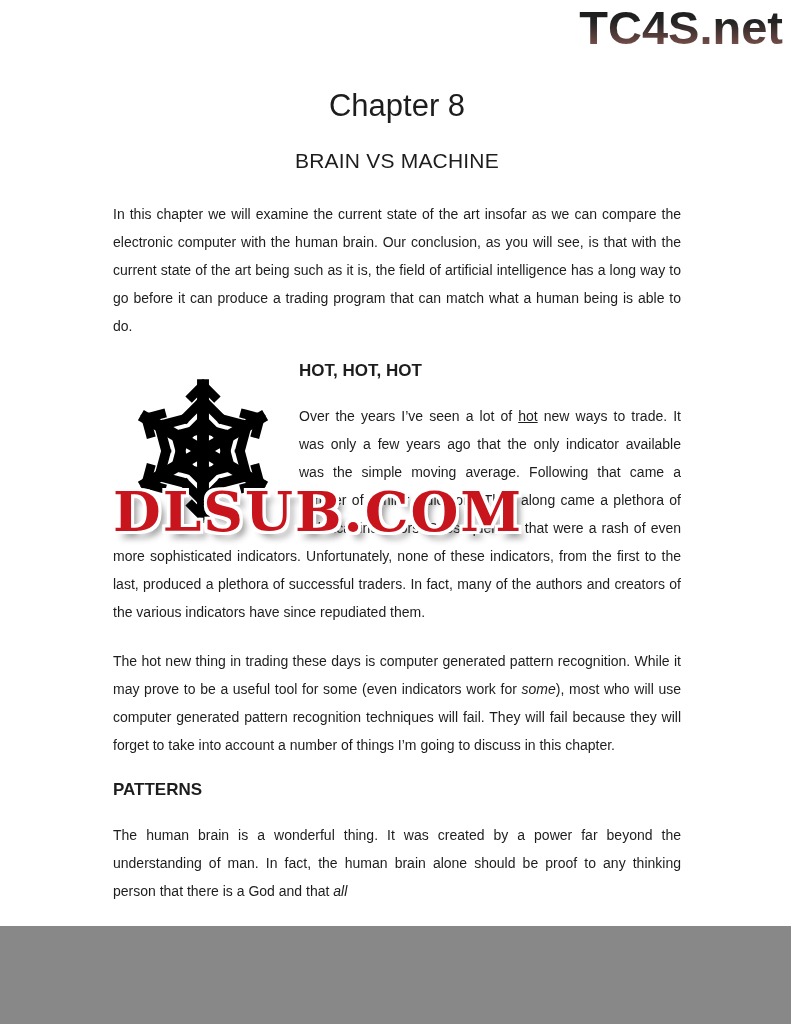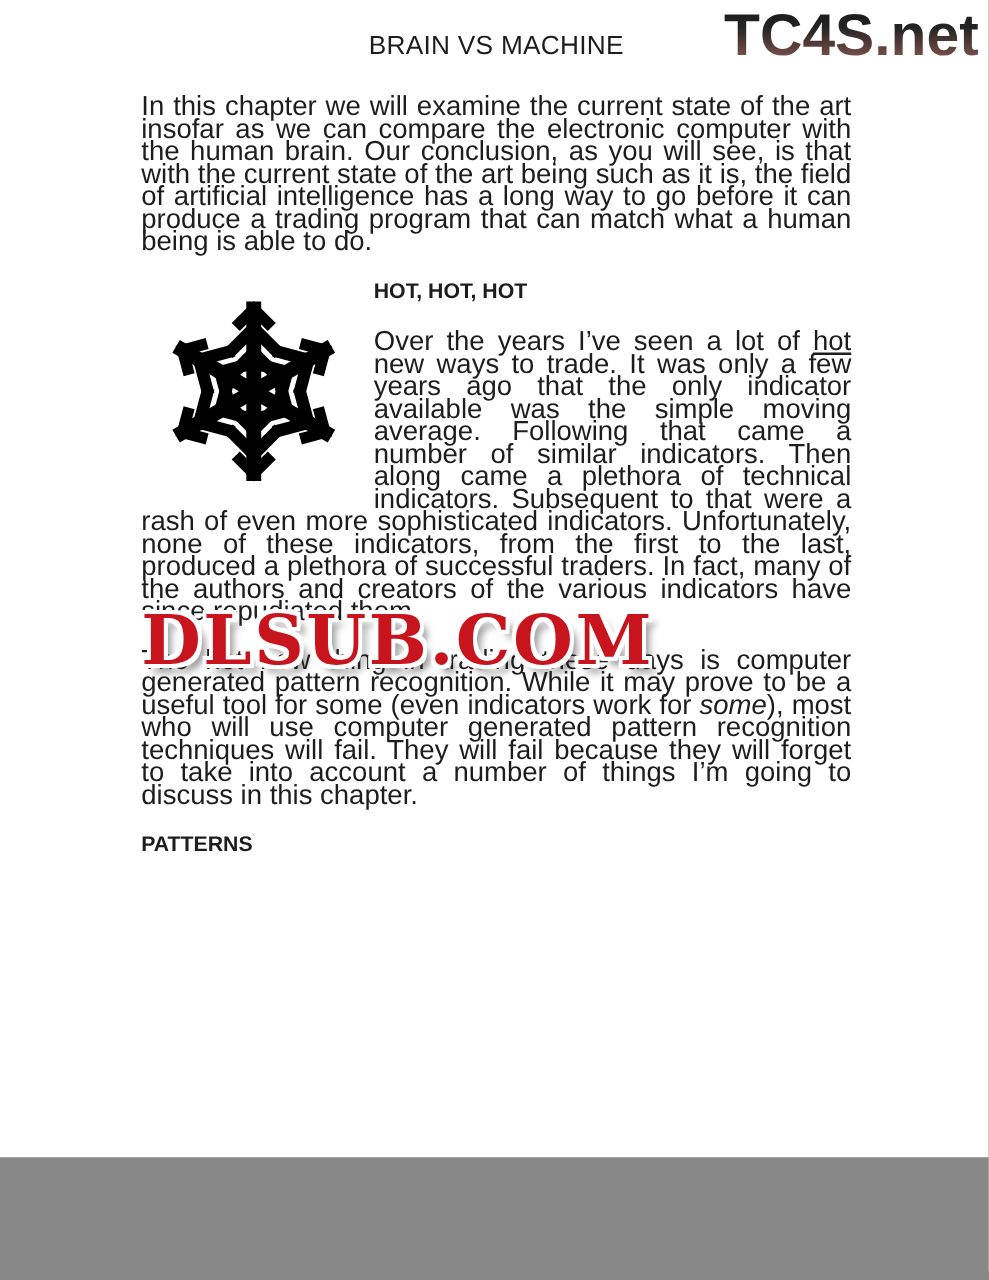--- a/index.html
+++ b/index.html
@@ -20,21 +20,21 @@
     font-size:47px;font-weight:700;letter-spacing:0px;
     background:linear-gradient(to bottom,#161616 0%,#242424 40%,#6e4a45 78%,#a5837b 97%);
     -webkit-background-clip:text;background-clip:text;color:transparent;
     filter:blur(0.3px);
   }
   
   .content{position:absolute;left:113px;top:0;width:568px;}
   .chapter-title{margin-top:88px;font-size:31px;font-weight:400;text-align:center;}
   .section-title{margin-top:25px;font-size:21px;font-weight:400;text-align:center;letter-spacing:0.2px;}
   p.body{
-    font-size:22px;line-height:18px;text-align:justify;margin-top:21px;
+    font-size:14px;line-height:28px;text-align:justify;margin-top:21px;
   }
   p.first{margin-top:27px;}
   h3.subhead{font-size:17px;font-weight:700;text-align:left;margin:21px 0 21px 0;}
   .flake-wrap{overflow:visible;}
   .flake{
     float:left;width:176px;height:168px;margin:6px 8px 2px 2px;
   }
   .flake svg{display:block;}
   .seg-u{text-decoration:underline;margin-top:13px;}
   .seg-i{font-style:italic;}
@@ -65,20 +65,21 @@
   }
 </style>
 </head>
 <body>
 
 <div class="page">
 
   <div class="tc4s">TC4S.net</div>
 
   <div class="content">
+    <h1 class="chapter-title">Chapter 8</h1>
     <h2 class="section-title">BRAIN VS MACHINE</h2>
 
     <p class="body first">In this chapter we will examine the current state of the art insofar as we can compare the electronic computer with the human brain.  Our conclusion, as you will see, is that with the current state of the art being such as it is, the field of artificial intelligence has a long way to go before it can produce a trading program that can match what a human being is able to do.</p>
 
     <div class="flake-wrap">
       <div class="flake">
         <svg viewBox="0 0 120 120" width="176" height="168" aria-hidden="true">
           <g stroke="#000000" fill="none" stroke-width="8.5" stroke-linecap="square">
             <g>
               <path d="M60 60 V13"></path>
@@ -121,20 +122,21 @@
       </div>
 
       <h3 class="subhead">HOT, HOT, HOT</h3>
       <p class="body"><span>Over the years I’ve seen a lot of </span><span class="seg-u">hot</span><span> new ways to trade.   It was only a few years ago that the only indicator available was the simple moving average.  Following that came a number of similar indicators. Then along came a plethora of technical indicators. Subsequent to that were a rash of even more sophisticated indicators. Unfortunately, none of these indicators, from the first to the last, produced a plethora of successful traders.  In fact, many of the authors and creators of the various indicators have since repudiated them.</span></p>
     </div>
 
     <p class="body"><span>The hot new thing in trading these days is computer generated pattern recognition.  While it may prove to be a useful tool for some (even indicators work for </span><span class="seg-i">some</span><span>), most who will use computer generated pattern recognition techniques will fail. They will fail because they will forget to take into account a number of things I’m going to discuss in this chapter.</span></p>
 
     <h3 class="subhead">PATTERNS</h3>
 
+    <p class="body"><span>The human brain is a wonderful thing.  It was created by a power far beyond the understanding of man.  In fact, the human brain alone should be proof to any thinking person that there is a God and that </span><span class="seg-i">all</span></p>
   </div>
 
   <div class="dlsub">DLSUB.COM</div>
 
   <div class="pagenum">71</div>
 
   <div class="traders">TradersXtreme.com</div>
 
 </div>
 

